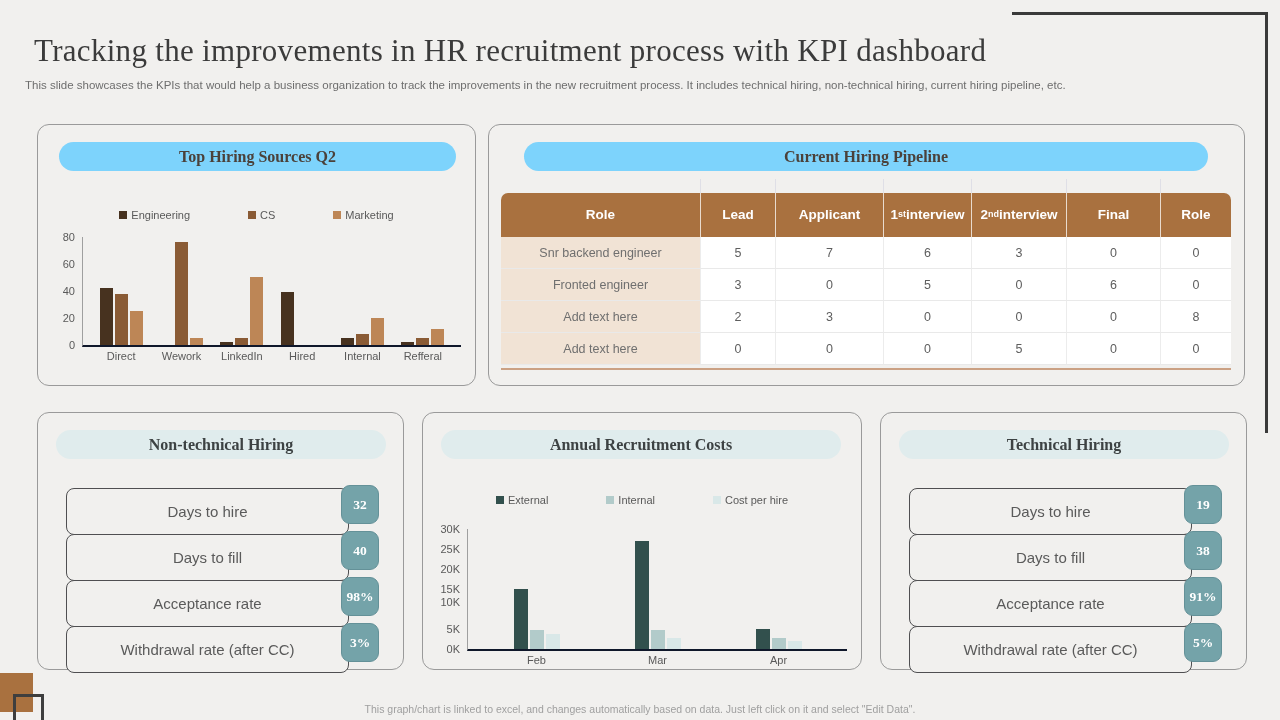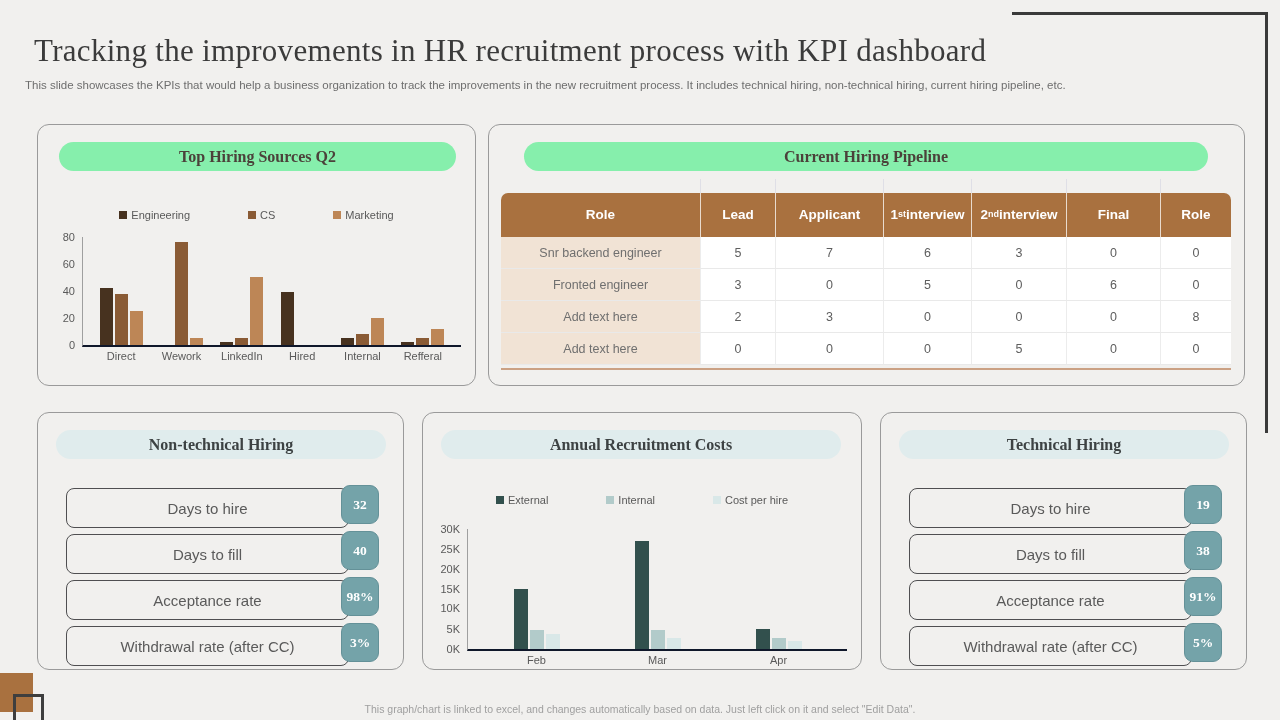--- a/index.html
+++ b/index.html
@@ -22,21 +22,21 @@
   .panel{position:absolute;border:1px solid #9a9a9a;border-radius:12px;background:#f1f0ee;}
   .p-sources{left:37px;top:124px;width:437px;height:260px;}
   .p-pipeline{left:488px;top:124px;width:755px;height:260px;}
   .p-nontech{left:37px;top:412px;width:365px;height:256px;}
   .p-costs{left:422px;top:412px;width:438px;height:256px;}
   .p-tech{left:880px;top:412px;width:365px;height:256px;}
 
   .pill{position:absolute;top:17px;height:29px;border-radius:15px;display:flex;
         align-items:center;justify-content:center;font-family:"Liberation Serif",serif;
         font-weight:700;font-size:16px;}
-  .pill-beige{background:#86efac;color:#4b413a;}
+  .pill-beige{background:#7dd3fc;color:#4b413a;}
   .pill-teal{background:#e0eced;color:#3d4243;}
   .p-sources .pill{left:21px;right:19px;}
   .p-pipeline .pill{left:35px;right:36px;}
   .p-nontech .pill,.p-tech .pill{left:18px;right:17px;}
   .p-costs .pill{left:18px;right:20px;}
 
   
   .chart{position:absolute;left:14px;right:14px;}
   #chart1{top:75px;bottom:10px;}
   #chart2{top:72px;bottom:8px;}
@@ -76,21 +76,21 @@
   .trow .td{height:32px;display:flex;align-items:center;justify-content:center;background:#ffffff;
       font-size:12.5px;color:#5e5e5e;border-right:1px solid #ececec;border-bottom:1px solid #e9e9e9;
       box-sizing:border-box;}
   .trow .td:last-child{border-right:none;}
   .trow .td.role{background:#f1e3d5;color:#6f6f6f;}
   .tbottom{height:2px;background:#cba184;margin-top:3px;}
 
   
   .stats{position:absolute;left:28px;right:24px;top:72px;display:flex;flex-direction:column;gap:6px;}
   .stat{position:relative;height:40px;}
-  .stat-label{position:absolute;left:0;right:30px;top:3px;height:40px;border:1px solid #4f4f51;
+  .stat-label{position:absolute;left:0;right:30px;top:3px;height:47px;border:1px solid #4f4f51;
       border-radius:8px;display:flex;align-items:center;justify-content:center;font-size:15px;
       color:#5a5a5a;background:#f1f0ee;box-sizing:border-box;}
   .stat-badge{position:absolute;right:0;top:0;width:38px;height:39px;background:#74a3a9;
       border:1px solid #649198;border-radius:9px;display:flex;align-items:center;justify-content:center;
       color:#ffffff;font-family:"Liberation Serif",serif;font-weight:700;font-size:13.5px;box-sizing:border-box;}
 
   .footer{position:absolute;left:0;right:0;bottom:5px;text-align:center;font-size:10.5px;color:#9f9f9f;}
 </style>
 </head>
 <body>
@@ -268,21 +268,21 @@
           </span>
           <span class="li">
             <span class="sw" style="background: rgb(217, 232, 232);"></span>
             <span>Cost per hire</span>
           </span>
         </div>
       <div class="plotwrap">
         <div class="yaxis">
             <div class="yt" style="bottom: -7px;">0K</div>
             <div class="yt" style="bottom: 13px;">5K</div>
-            <div class="yt" style="bottom: 34px; margin-left: 29px;">10K</div>
+            <div class="yt" style="bottom: 40px; margin-left: 29px;">10K</div>
             <div class="yt" style="bottom: 53px;">15K</div>
             <div class="yt" style="bottom: 73px;">20K</div>
             <div class="yt" style="bottom: 93px;">25K</div>
             <div class="yt" style="bottom: 113px;">30K</div>
           </div>
         <div class="plotarea">
             <div class="group">
               <div class="bar" style="background: rgb(50, 80, 77); height: 60px;"></div>
               <div class="bar" style="background: rgb(178, 203, 202); height: 19px;"></div>
               <div class="bar" style="background: rgb(217, 232, 232); height: 15px;"></div>

